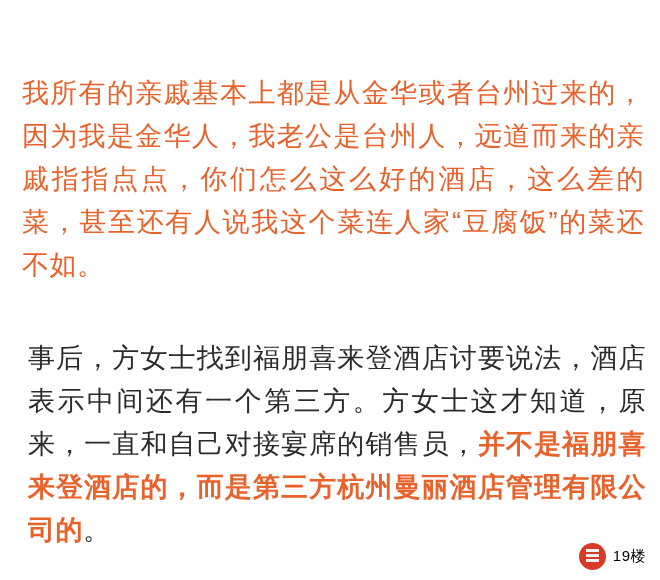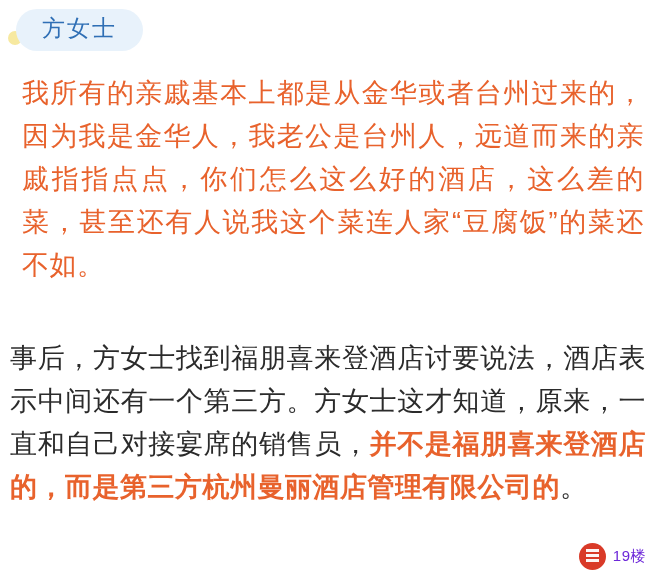--- a/index.html
+++ b/index.html
@@ -68,21 +68,21 @@
     text-align: justify;
     text-justify: inter-ideograph;
   }
   .p-quote {
     color: #e8622c;
     padding-left: 22px;
     padding-right: 16px;
   }
   .p-narr {
     color: #2b2b2b;
-    padding-left: 10px;
+    padding-left: 28px;
     padding-right: 14px;
     margin-top: 50px;
   }
   .hl {
     color: #e8622c;
     font-weight: bold;
   }
 
   
   .watermark {
@@ -108,35 +108,31 @@
     top: 6px;
     width: 13px;
     height: 14px;
     background:
       linear-gradient(#fff, #fff) 0 0/13px 3px no-repeat,
       linear-gradient(#fff, #fff) 0 5px/13px 3px no-repeat,
       linear-gradient(#fff, #fff) 0 10px/13px 3px no-repeat;
     opacity: 0.95;
   }
   .wm-text {
-    color: #6d28d9;
+    color: #000000;
     font-size: 15px;
     letter-spacing: 0.5px;
     white-space: nowrap;
   }
 </style>
 </head>
 <body>
 
 <div class="page">
 
-  <div class="speaker-row">
-    <span class="speaker-dot"></span>
-    <span class="speaker-pill">方女士</span>
-  </div>
 
   <div class="body">
     <p class="p-quote">我所有的亲戚基本上都是从金华或者台州过来的，因为我是金华人，我老公是台州人，远道而来的亲戚指指点点，你们怎么这么好的酒店，这么差的菜，甚至还有人说我这个菜连人家“豆腐饭”的菜还不如。</p>
 
     <p class="p-narr"><span>事后，方女士找到福朋喜来登酒店讨要说法，酒店表示中间还有一个第三方。方女士这才知道，原来，一直和自己对接宴席的销售员，</span><span class="hl">并不是福朋喜来登酒店的，而是第三方杭州曼丽酒店管理有限公司的</span><span>。</span></p>
   </div>
 
   <div class="watermark">
     <span class="wm-badge"></span>
     <span class="wm-text">19楼</span>

